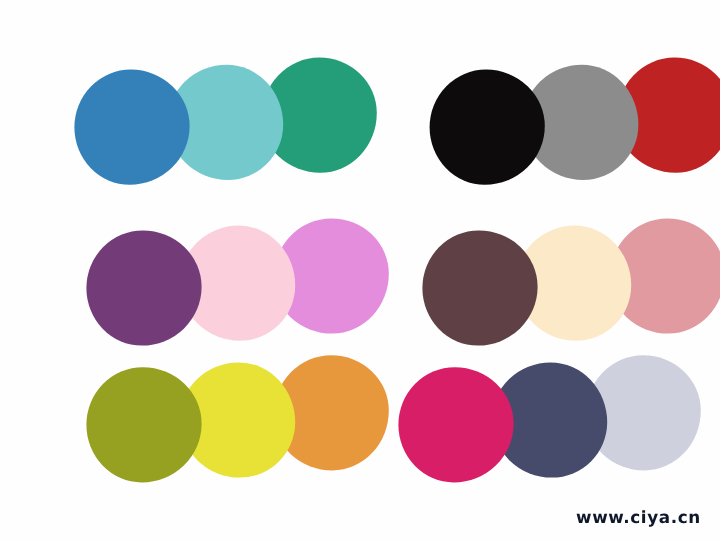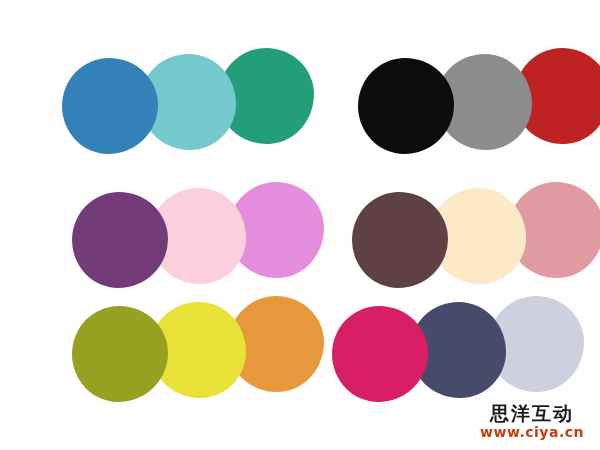--- a/index.html
+++ b/index.html
@@ -108,17 +108,16 @@
     <div class="swatch sw-c pos-3" style="background: rgb(232, 152, 60);"></div>
   </div>
 
   <div class="swatch-group" id="group-magenta-navy">
     <div class="swatch sw-a pos-1" style="background: rgb(217, 30, 104);"></div>
     <div class="swatch sw-b pos-2" style="background: rgb(71, 75, 107);"></div>
     <div class="swatch sw-c pos-3" style="background: rgb(206, 209, 221);"></div>
   </div>
 
   <div id="watermark">
-    <span id="watermark-brand" style="color: rgb(26, 26, 26);">思洋互动</span>
-    <span id="watermark-url" style="color: #c2410c;">www.ciya.cn</span>
+    <span id="watermark-url" style="color: #0f172a;">www.ciya.cn</span>
   </div>
 
 </div>
 
 </body></html>

